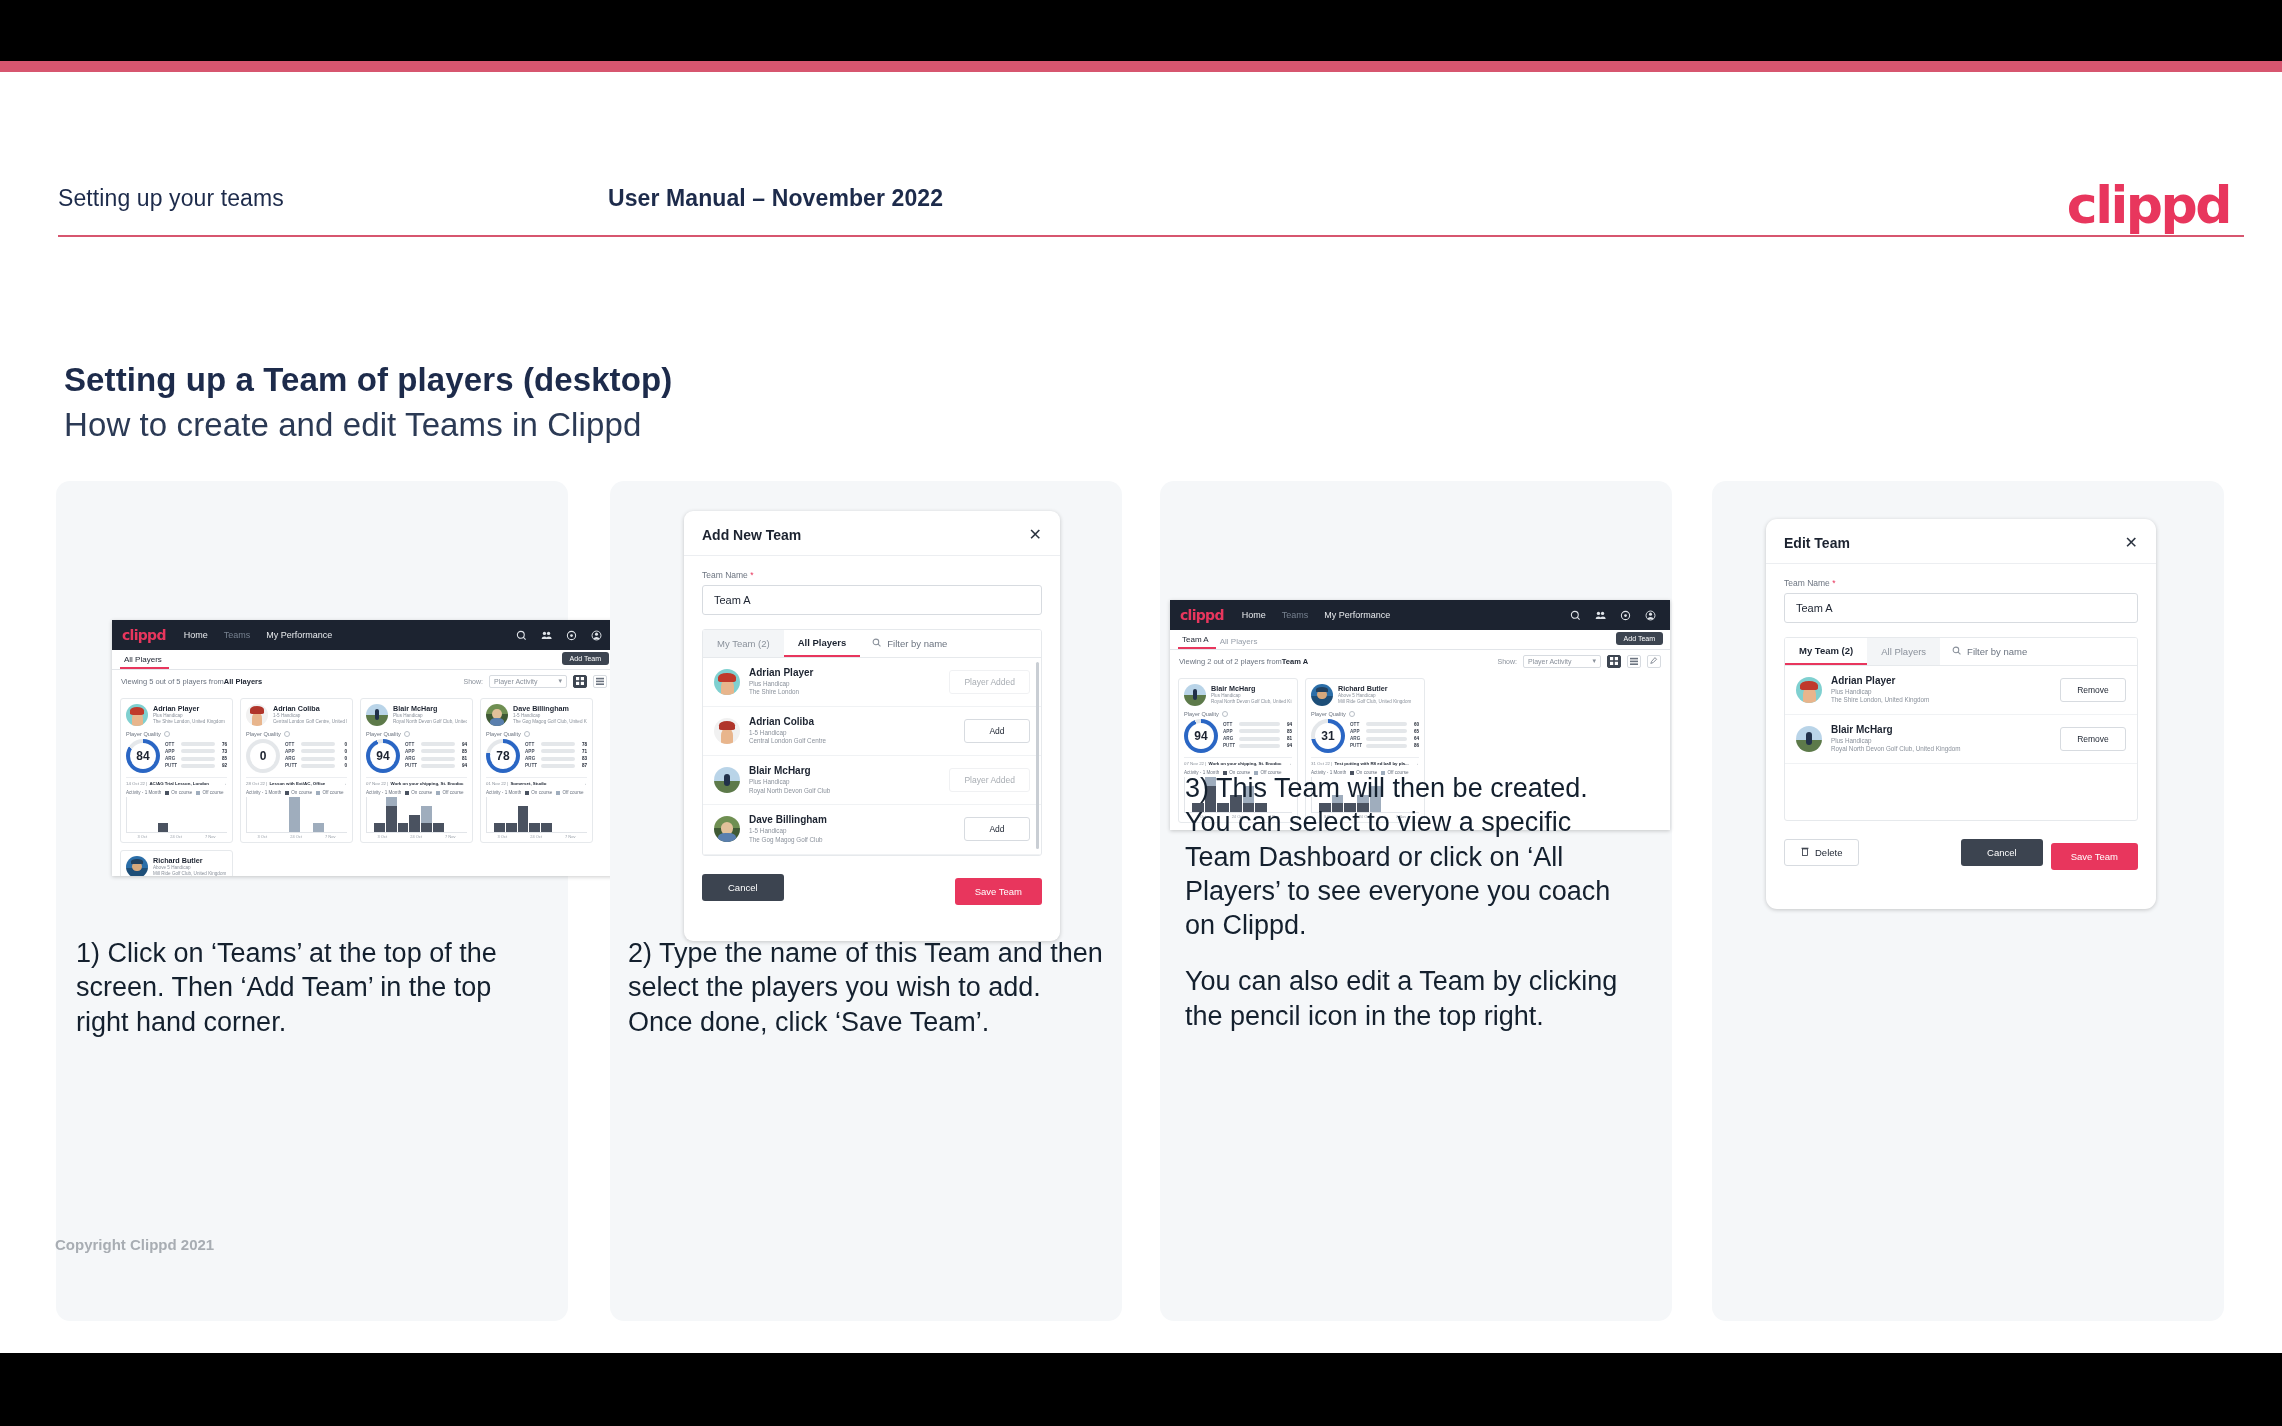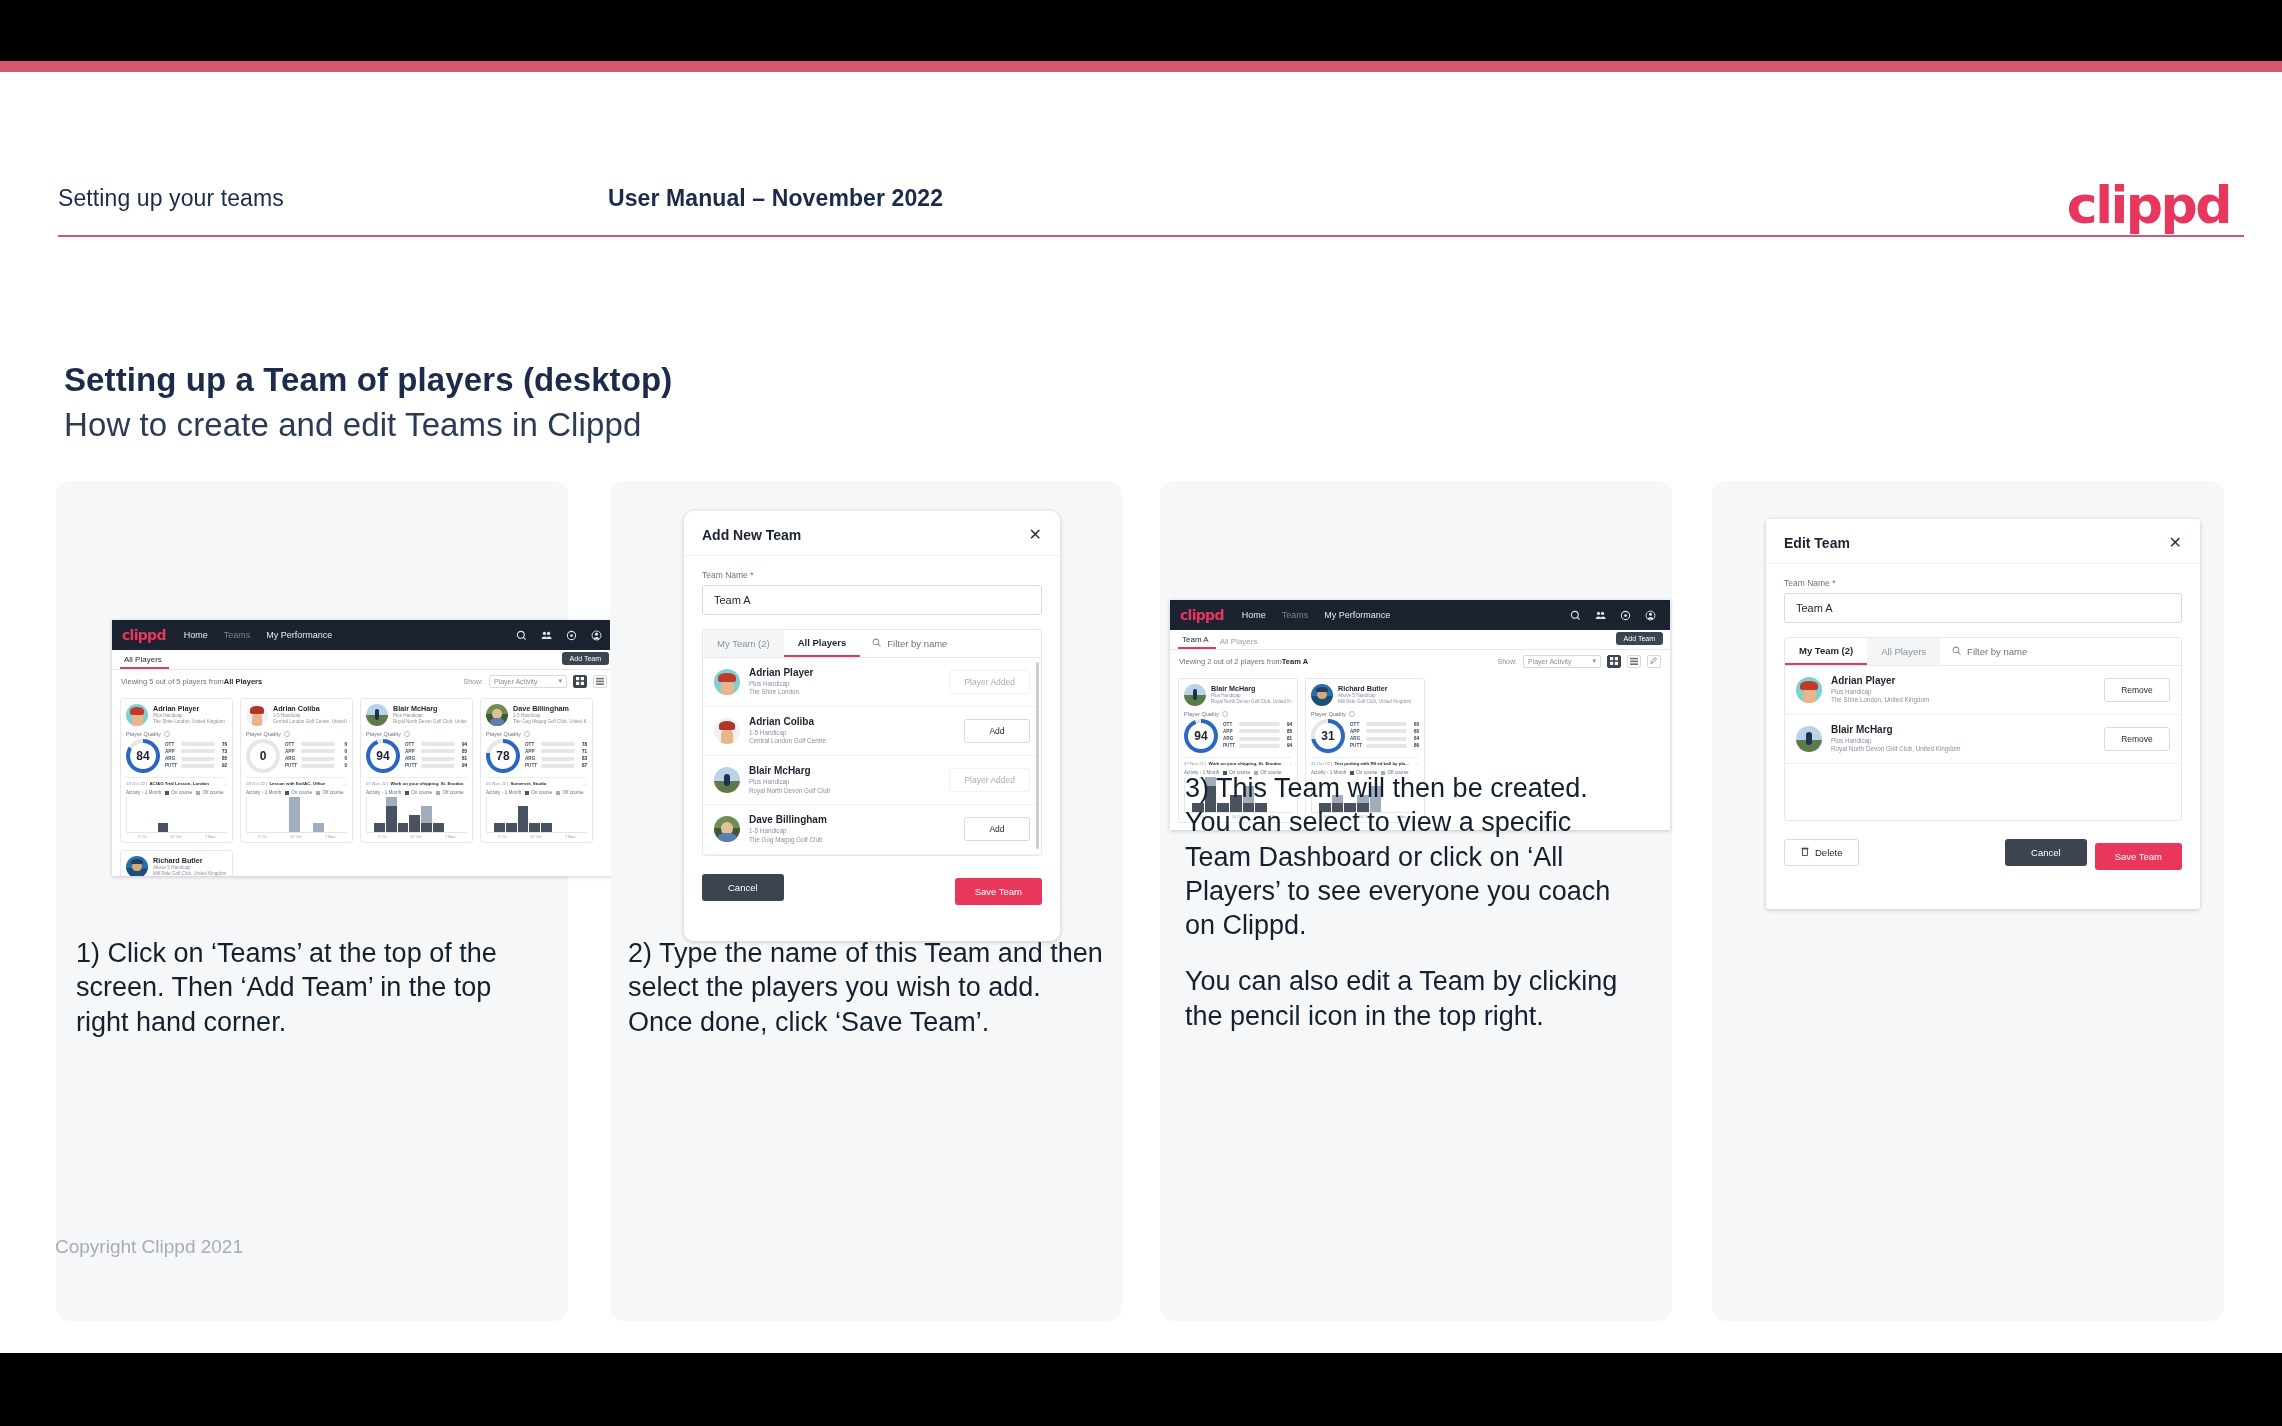--- a/index.html
+++ b/index.html
@@ -38,21 +38,21 @@
   #p3 { left:1160px; }
   #p4 { left:1712px; }
 
   .caption { position:absolute; font-size:27px; line-height:1.27; color:#14202e; white-space:pre-line; }
   .caption.p1 { left:20px; top:455px; width:470px;}
   .caption.p2 { left:18px; top:455px; width:480px;}
   .caption.p3 { left:25px; top:290px; width:450px;}
   .caption.p4 { left:10px; top:345px; width:480px;}
   .caption .gap { display:block; height:22px; }
 
-  .footer { position:absolute; left:55px; top:1175px; font-size:19px; color:#a8adb3;}
+  .footer { position:absolute; left:55px; top:1175px; font-size:15px; color:#a8adb3;font-weight:bold;}
 
   
   .shot { position:absolute; background:#fff; box-shadow:0 1px 4px rgba(0,0,0,.20); overflow:hidden;}
   #shot1 { left:56px; top:139px; width:504px; height:256px; }
   #shot3 { left:10px; top:119px; width:500px; height:230px; }
 
   .topbar { height:30px; background:#1c2330; display:flex; align-items:center; padding:0 10px; }
   .tb-logo { color:#e8365d; font-weight:bold; font-size:14px; letter-spacing:-.7px; margin-right:18px; font-family:"DejaVu Sans",sans-serif;}
   .tb-nav { color:#e8ebee; font-size:9px; margin-right:16px; }
   .tb-nav.dim { color:#76808f; }
@@ -103,21 +103,21 @@
   .lg { display:inline-flex; align-items:center; gap:2px;}
   .lgsq { width:4px;height:4px;display:inline-block;}
   .chart { height:36px; margin-top:2px; display:flex; align-items:flex-end; gap:1px; padding-left:7px;
            border-left:.5px solid #e2e5e9; border-bottom:.5px solid #e2e5e9; position:relative;}
   .bcol { flex:1; display:flex; flex-direction:column; justify-content:flex-end; height:100%;}
   .bseg { width:100%; }
   .xax { font-size:4px; color:#9aa1aa; display:flex; justify-content:space-around; margin-top:1px;}
 
   
   #shot2 { left:74px; top:30px; width:376px; height:430px; background:#fff; border-radius:9px;}
-  #shot4 { left:54px; top:38px; width:434px; height:390px; background:#fff; border-radius:3px;}
+  #shot4 { left:54px; top:38px; width:390px; height:390px; background:#fff; border-radius:11px;}
   .m-head { display:flex; align-items:center; padding:16px 18px 12px; border-bottom:1px solid #eceef1;}
   .m-title { font-size:14px; font-weight:bold; color:#1c2330;}
   .m-x { margin-left:auto; font-size:16px; color:#2b3340; line-height:1; cursor:default;}
   .m-body { padding:14px 18px 0;}
   .m-lab { font-size:8.5px; color:#6c7480; margin-bottom:5px;}
   .m-lab i { color:#e8365d; font-style:normal;}
   .m-input { height:30px; border:1px solid #d7dbe0; border-radius:3px; display:flex; align-items:center;
              padding:0 11px; font-size:11px; color:#1c2330;}
   .m-tabwrap { margin-top:14px; border:1px solid #e6e9ec; border-radius:3px; overflow:hidden;}
   .m-tabs { display:flex; align-items:stretch; height:28px; border-bottom:1px solid #e6e9ec; background:#fff;}

